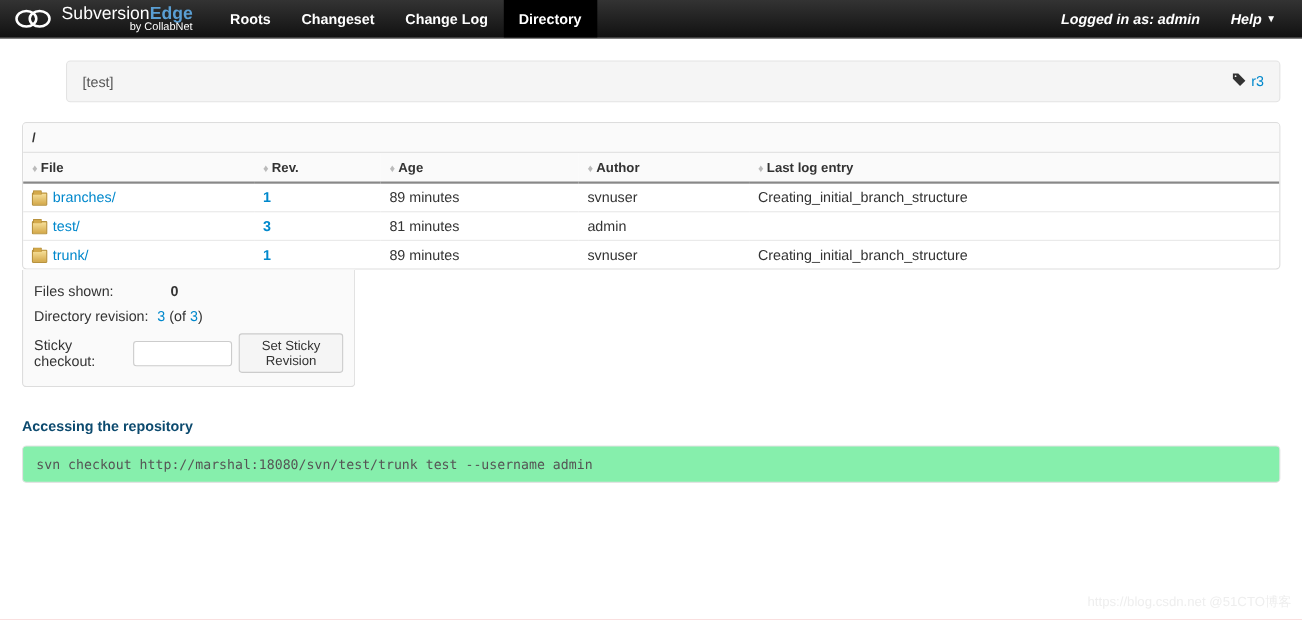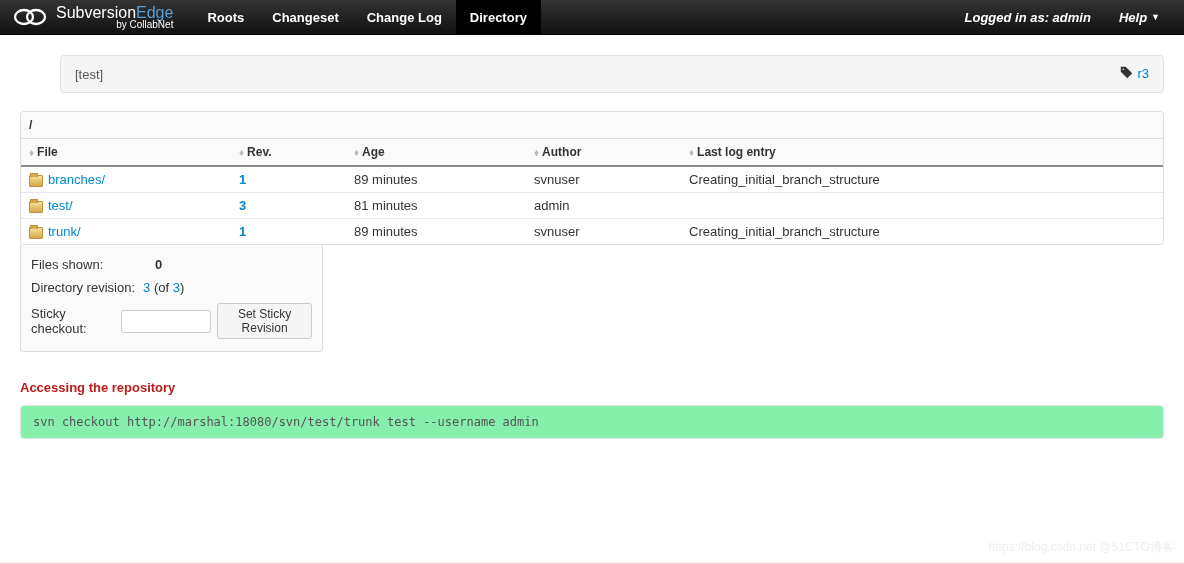--- a/index.html
+++ b/index.html
@@ -18,21 +18,21 @@
       align-items: center;
       margin-right: 20px;
     }
     .logo-icon {
       width: 40px;
       height: 24px;
       margin-right: 6px;
     }
     .logo-text { color: #fff; font-size: 16px; line-height: 1; }
     .logo-subversion { font-weight: normal; }
-    .logo-edge { color: #5a9fd4; font-weight: normal; }
+    .logo-edge { color: #5a9fd4; font-weight: bold; }
     .logo-sub { color: #fff; font-size: 10px; display: block; text-align: right; margin-top: -2px; }
     .logo-block { display: inline-block; }
     
     .nav-links { display: flex; align-items: stretch; height: 34px; }
     .nav-link {
       color: #fff;
       text-decoration: none;
       padding: 0 14px;
       font-weight: bold;
       font-size: 13px;
@@ -145,21 +145,21 @@
     .btn {
       background: #f5f5f5;
       border: 1px solid #ccc;
       border-radius: 3px;
       padding: 3px 8px;
       font-size: 12px;
       cursor: pointer;
       color: #333;
     }
     
-    .section-title { font-weight: bold; font-size: 13px; margin: 28px 0 10px; color: #b91c1c; }
+    .section-title { font-weight: bold; font-size: 13px; margin: 28px 0 10px; color: #0c4a6e; }
     .code-block {
       background: #86efac;
       border: 1px solid #e3e3e3;
       border-radius: 4px;
       padding: 9px 12px;
       font-family: Menlo, Consolas, monospace;
       font-size: 12px;
       color: #555;
     }
     

